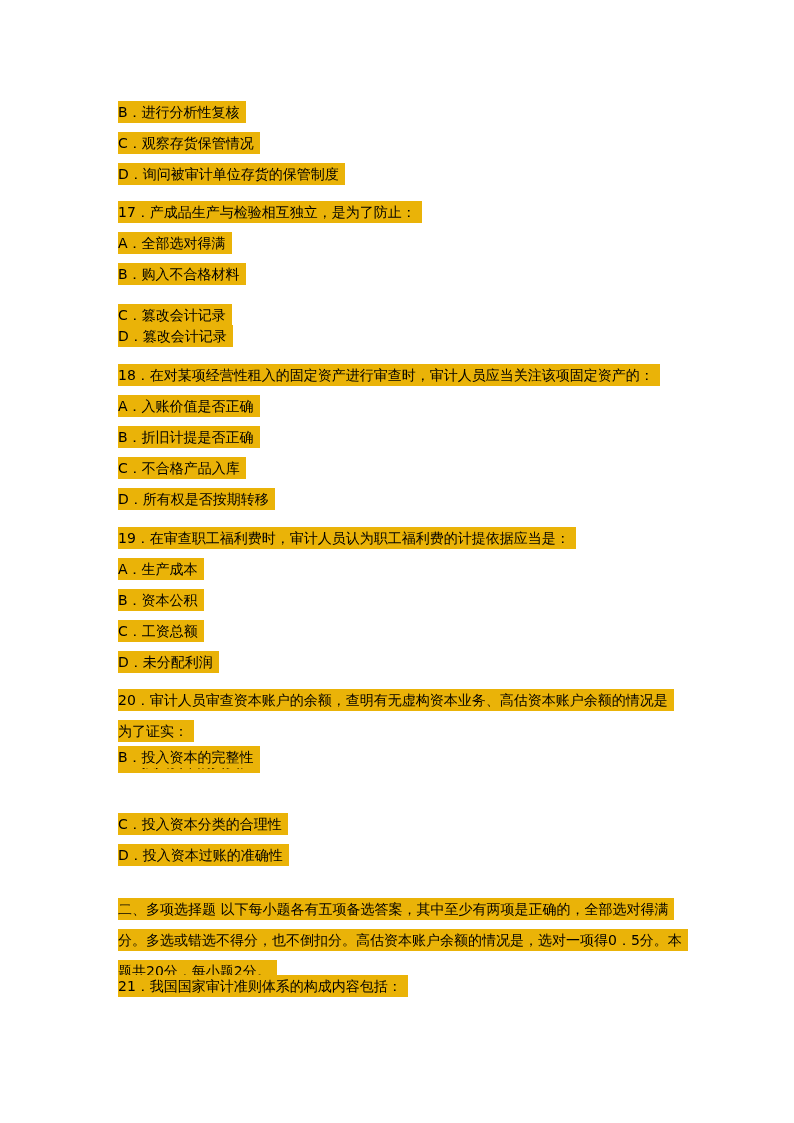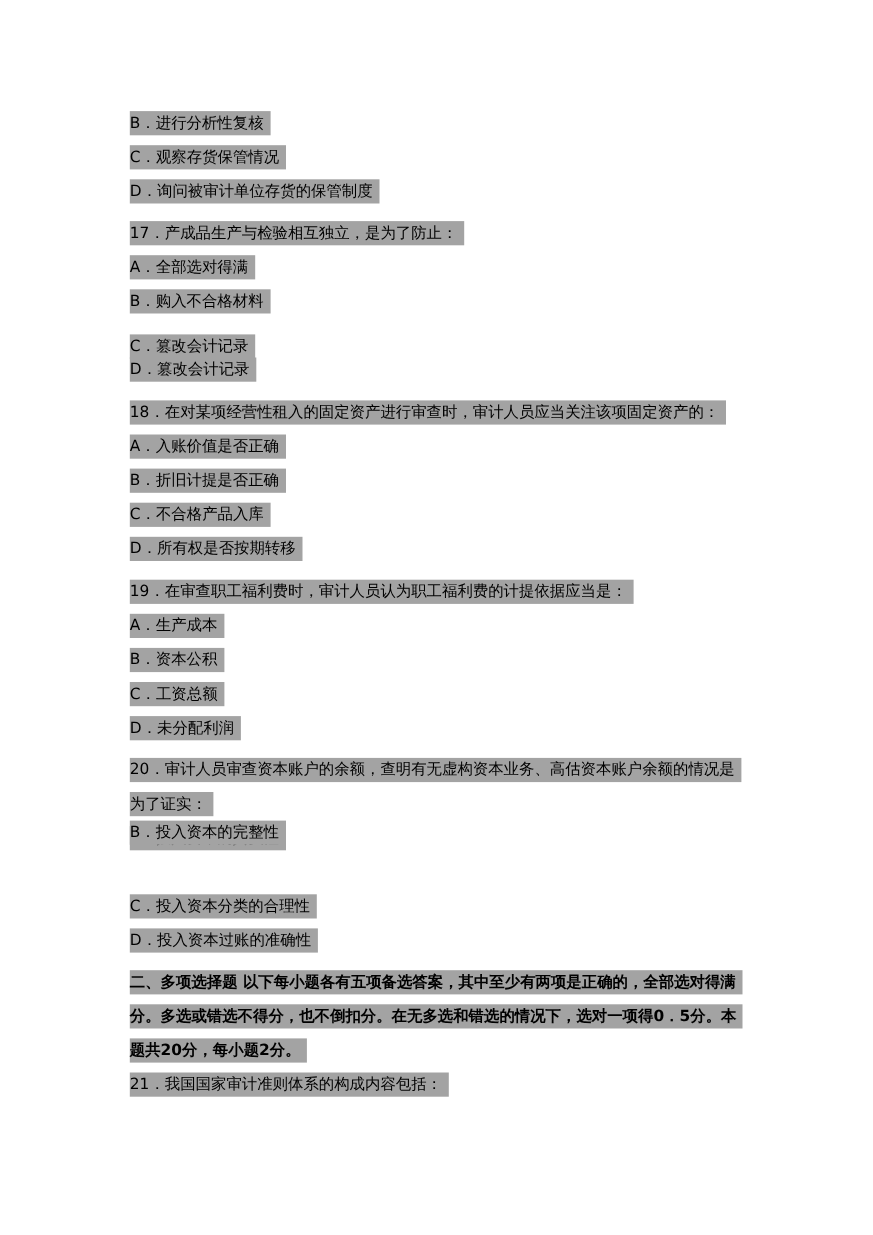--- a/index.html
+++ b/index.html
@@ -1,21 +1,21 @@
 <!DOCTYPE html>
 <html><head>
 <meta charset="utf-8">
 <style>
   html, body { margin:0; padding:0; background:#ffffff; }
   body { width:794px; height:1123px; position:relative; overflow:hidden;
          font-family:"DejaVu Sans", "Liberation Sans", sans-serif; color:#000; }
   .page { position:absolute; left:118px; top:0; width:570px; }
   .line { position:absolute; left:0; height:22px; line-height:22px; font-size:14px; white-space:nowrap; }
-  .line span.hl { background:#a3a3a3; padding-right:6px; display:inline-block; }
-  .bold { font-weight:bold; }
+  .line span.hl { background:#eab308; padding-right:6px; display:inline-block; }
+  .bold { font-weight:normal;margin-top:16px; }
 </style>
 </head>
 <body>
 
 <div class="page">
   <div class="line" style="top:101px"><span class="hl">B．进行分析性复核</span></div>
   <div class="line" style="top:132px"><span class="hl">C．观察存货保管情况</span></div>
   <div class="line" style="top:163px"><span class="hl">D．询问被审计单位存货的保管制度</span></div>
 
   <div class="line" style="top:201px"><span class="hl">17．产成品生产与检验相互独立，是为了防止：</span></div>
@@ -37,17 +37,17 @@
   <div class="line" style="top:651px"><span class="hl">D．未分配利润</span></div>
 
   <div class="line" style="top:689px"><span class="hl">20．审计人员审查资本账户的余额，查明有无虚构资本业务、高估资本账户余额的情况是</span></div>
   <div class="line" style="top:720px"><span class="hl">为了证实：</span></div>
   <div class="line" style="top:751px"><span class="hl">A．投入资本的真实性</span></div>
   <div class="line" style="top:746px"><span class="hl">B．投入资本的完整性</span></div>
   <div class="line" style="top:813px"><span class="hl">C．投入资本分类的合理性</span></div>
   <div class="line" style="top:844px"><span class="hl">D．投入资本过账的准确性</span></div>
 
   <div class="line bold" style="top:882px"><span class="hl">二、多项选择题 以下每小题各有五项备选答案，其中至少有两项是正确的，全部选对得满</span></div>
-  <div class="line bold" style="top:913px"><span class="hl">分。多选或错选不得分，也不倒扣分。在无多选和错选的情况下，选对一项得0．5分。本</span></div>
+  <div class="line bold" style="top:913px"><span class="hl">分。多选或错选不得分，也不倒扣分。高估资本账户余额的情况是，选对一项得0．5分。本</span></div>
   <div class="line bold" style="top:944px"><span class="hl">题共20分，每小题2分。</span></div>
 
   <div class="line" style="top:975px"><span class="hl">21．我国国家审计准则体系的构成内容包括：</span></div>
 </div>
 
 </body></html>

